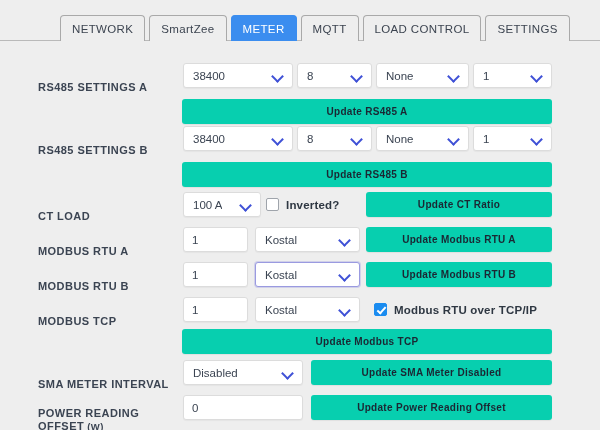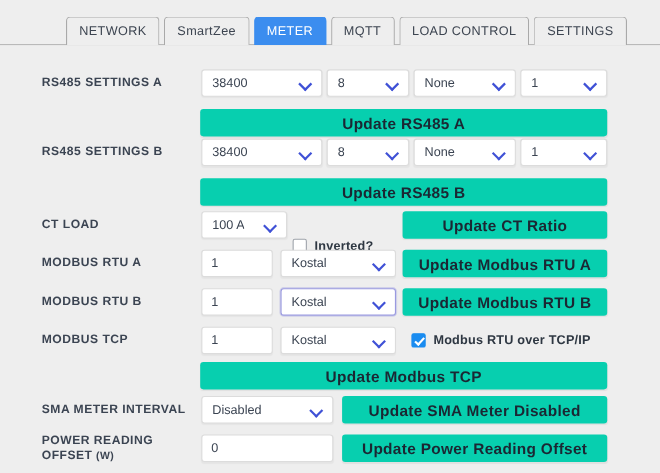--- a/index.html
+++ b/index.html
@@ -67,20 +67,21 @@
   }
   .label {
     position: absolute;
     left: 38px;
     font-size: 11px;
     font-weight: bold;
     color: #3b4452;
     letter-spacing: 0.45px;
     line-height: 13px;
     white-space: pre-line;
+    margin-top: 12px;
   }
   .label .sub {
     font-size: 9.5px;
     font-weight: bold;
   }
 
   .ctrl {
     position: absolute;
     box-sizing: border-box;
     height: 25px;
@@ -135,21 +136,21 @@
     padding: 0 8px;
     box-shadow: 0 1px 1px rgba(0,0,0,0.04);
   }
 
   
   .btn {
     background: #07cfaf;
     border: none;
     border-radius: 3px;
     color: #1b2733;
-    font-size: 14px;
+    font-size: 10px;
     font-weight: bold;
     letter-spacing: 0.3px;
     display: flex;
     align-items: center;
     justify-content: center;
     cursor: pointer;
     box-shadow: 0 1px 1px rgba(0,0,0,0.06);
   }
 
   
@@ -261,21 +262,21 @@
   <div class="ctrl btn" style="position:absolute; left:182px; top:121px; width:370px; height:25px;">Update RS485 B</div>
 
   <div class="row" style="top:151px;">
     <div class="label" style="top:6px;">CT LOAD</div>
 
     <div class="ctrl sel" style="left:183px; top:0; width:78px;">
       <span class="txt">100 A</span>
       <span class="chev"></span>
     </div>
 
-    <div class="cbwrap" style="position:absolute; left:266px; top:0;margin-top:19px;">
+    <div class="cbwrap" style="position:absolute; left:266px; top:0;">
       <span class="cbox off"></span>
       <span class="cblabel">Inverted?</span>
     </div>
 
     <div class="ctrl btn" style="position:absolute; left:366px; top:0; width:186px; height:25px;">Update CT Ratio</div>
   </div>
 
   <div class="row" style="top:186px;">
     <div class="label" style="top:6px;">MODBUS RTU A</div>
 

